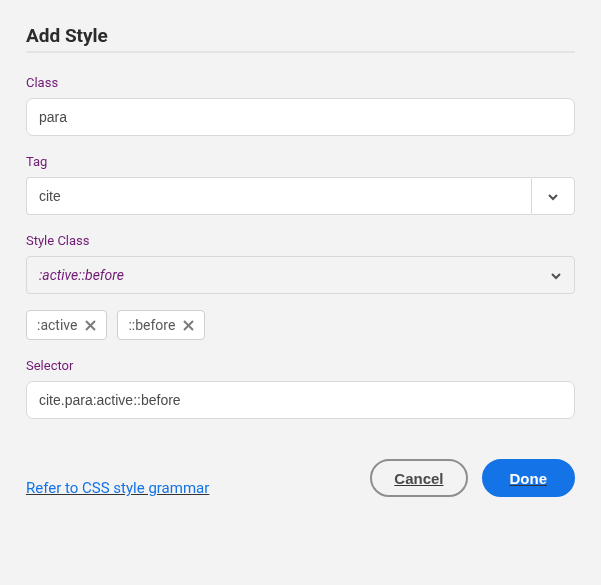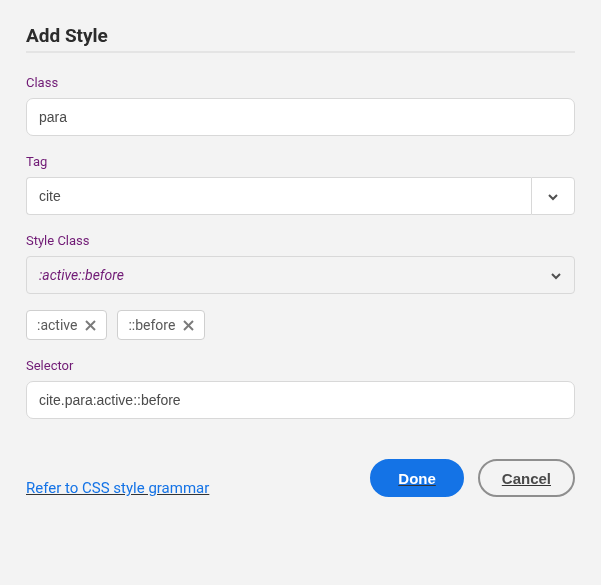--- a/index.html
+++ b/index.html
@@ -195,18 +195,18 @@
         </svg>
     </span>
   </div>
 </div>
 
 <div class="field-label">Selector</div>
 <input class="text-input" type="text" value="cite.para:active::before" style="">
 
 <div class="footer">
   <a class="link">Refer to CSS style grammar</a>
+  <button class="btn btn-cancel">Cancel</button>
   <button class="btn btn-done">Done</button>
-  <button class="btn btn-cancel">Cancel</button>
 </div>
 
 
 
 
 </body></html>

